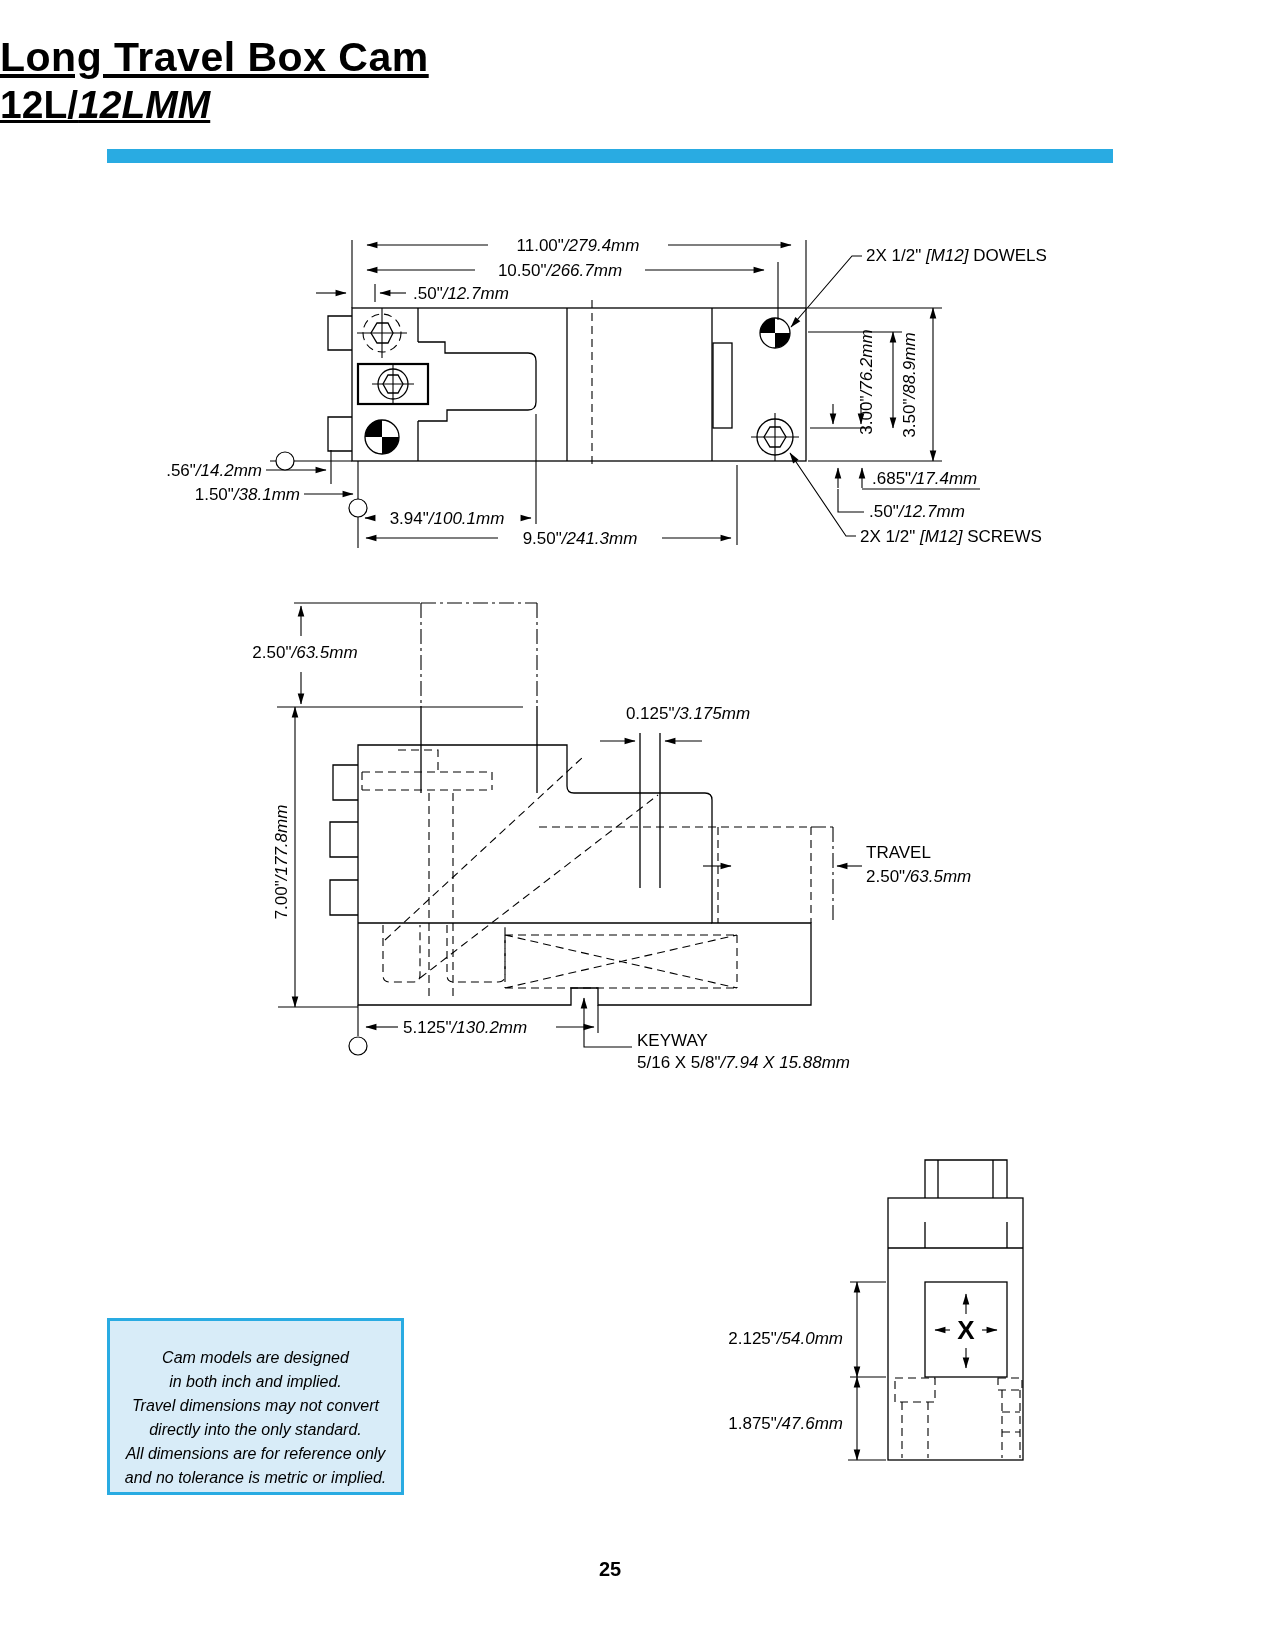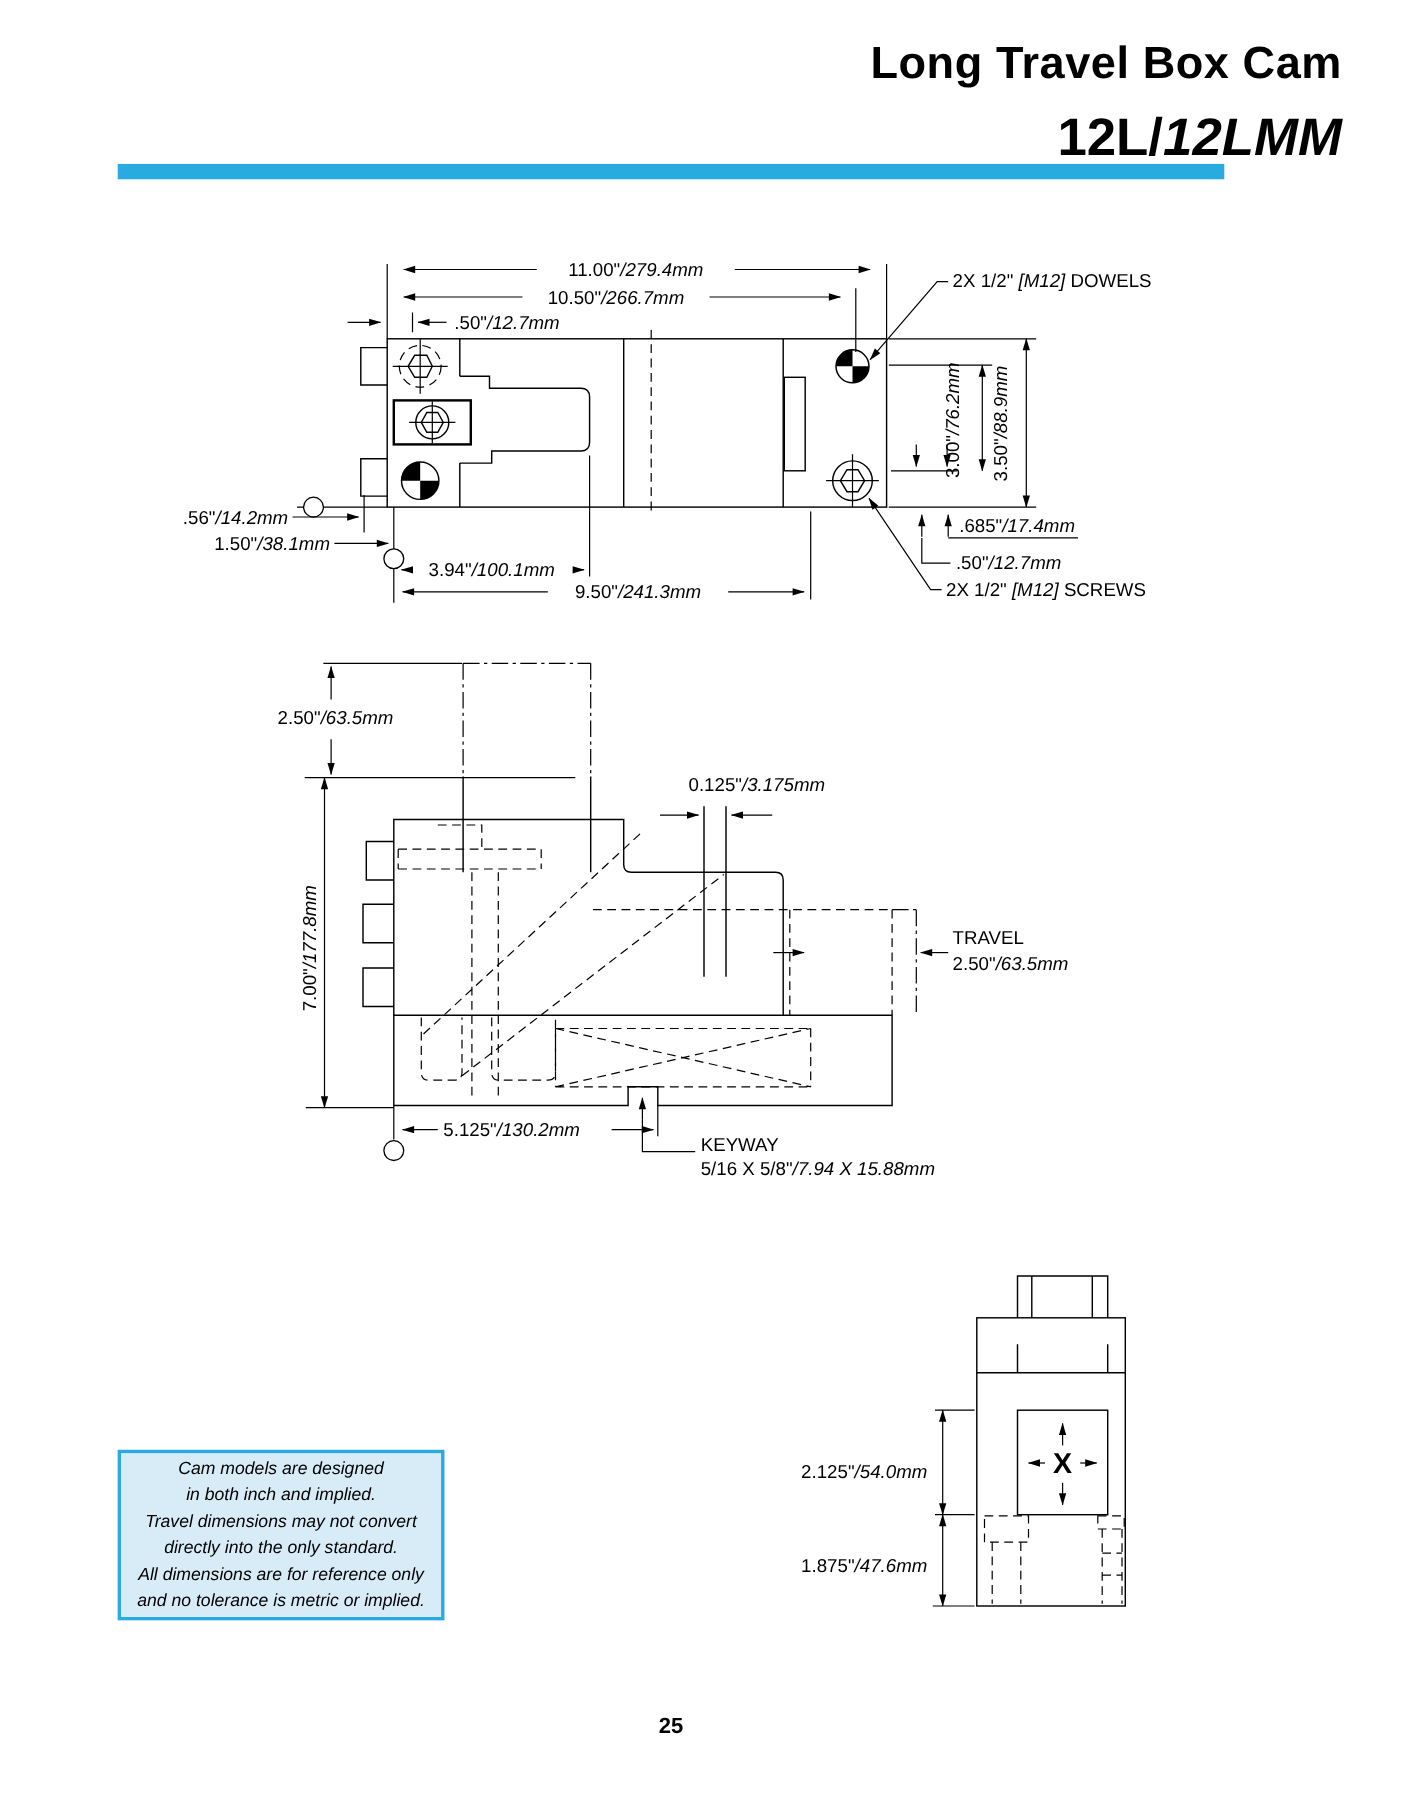--- a/index.html
+++ b/index.html
@@ -1,24 +1,24 @@
 <!DOCTYPE html>
 <html><head>
 <meta charset="utf-8">
 <style>
   html,body { margin:0; padding:0; background:#fff; }
   body { width:1275px; height:1650px; position:relative; font-family:"Liberation Sans",sans-serif; color:#000; }
   .abs { position:absolute; }
-  .title-block { left:0; top:34px; width:1220px; text-align:right; }
+  .title-block { left:0; top:34px; width:1220px; text-align:left;text-decoration:underline; }
   .title-line1 { font-size:41px; font-weight:bold; letter-spacing:0.5px; }
-  .title-line2 { font-size:48px; font-weight:bold; margin-top:17px; }
+  .title-line2 { font-size:39px; font-weight:bold; margin-top:2px; }
   .title-line2 .ital { font-style:italic; }
   .divider { left:107px; top:149px; width:1006px; height:14px; }
   .note-box { left:107px; top:1318px; width:291px; height:146px; border:3px solid; background:#d8ecf8;
-              font-size:16px; font-style:italic; text-align:center; line-height:24px; padding-top:3px; }
+              font-size:16px; font-style:italic; text-align:center; line-height:24px; padding-top:25px; }
   .page-num { left:0; top:1558px; width:1220px; text-align:center; font-size:20px; font-weight:bold; }
   svg { position:absolute; overflow:visible; }
   svg text { fill:#000; font-size:17px; font-family:"Liberation Sans",sans-serif; }
   .it { font-style:italic; }
   .s  { stroke:#000; stroke-width:1.3; fill:none; }
   .s2 { stroke:#000; stroke-width:2.2; fill:none; }
   .d  { stroke:#000; stroke-width:1.1; fill:none; stroke-dasharray:8 5; }
   .ph { stroke:#000; stroke-width:1.1; fill:none; stroke-dasharray:15 4 3 4; }
   .dim{ stroke:#000; stroke-width:1.1; fill:none; }
   .blk{ fill:#000; stroke:none; }

